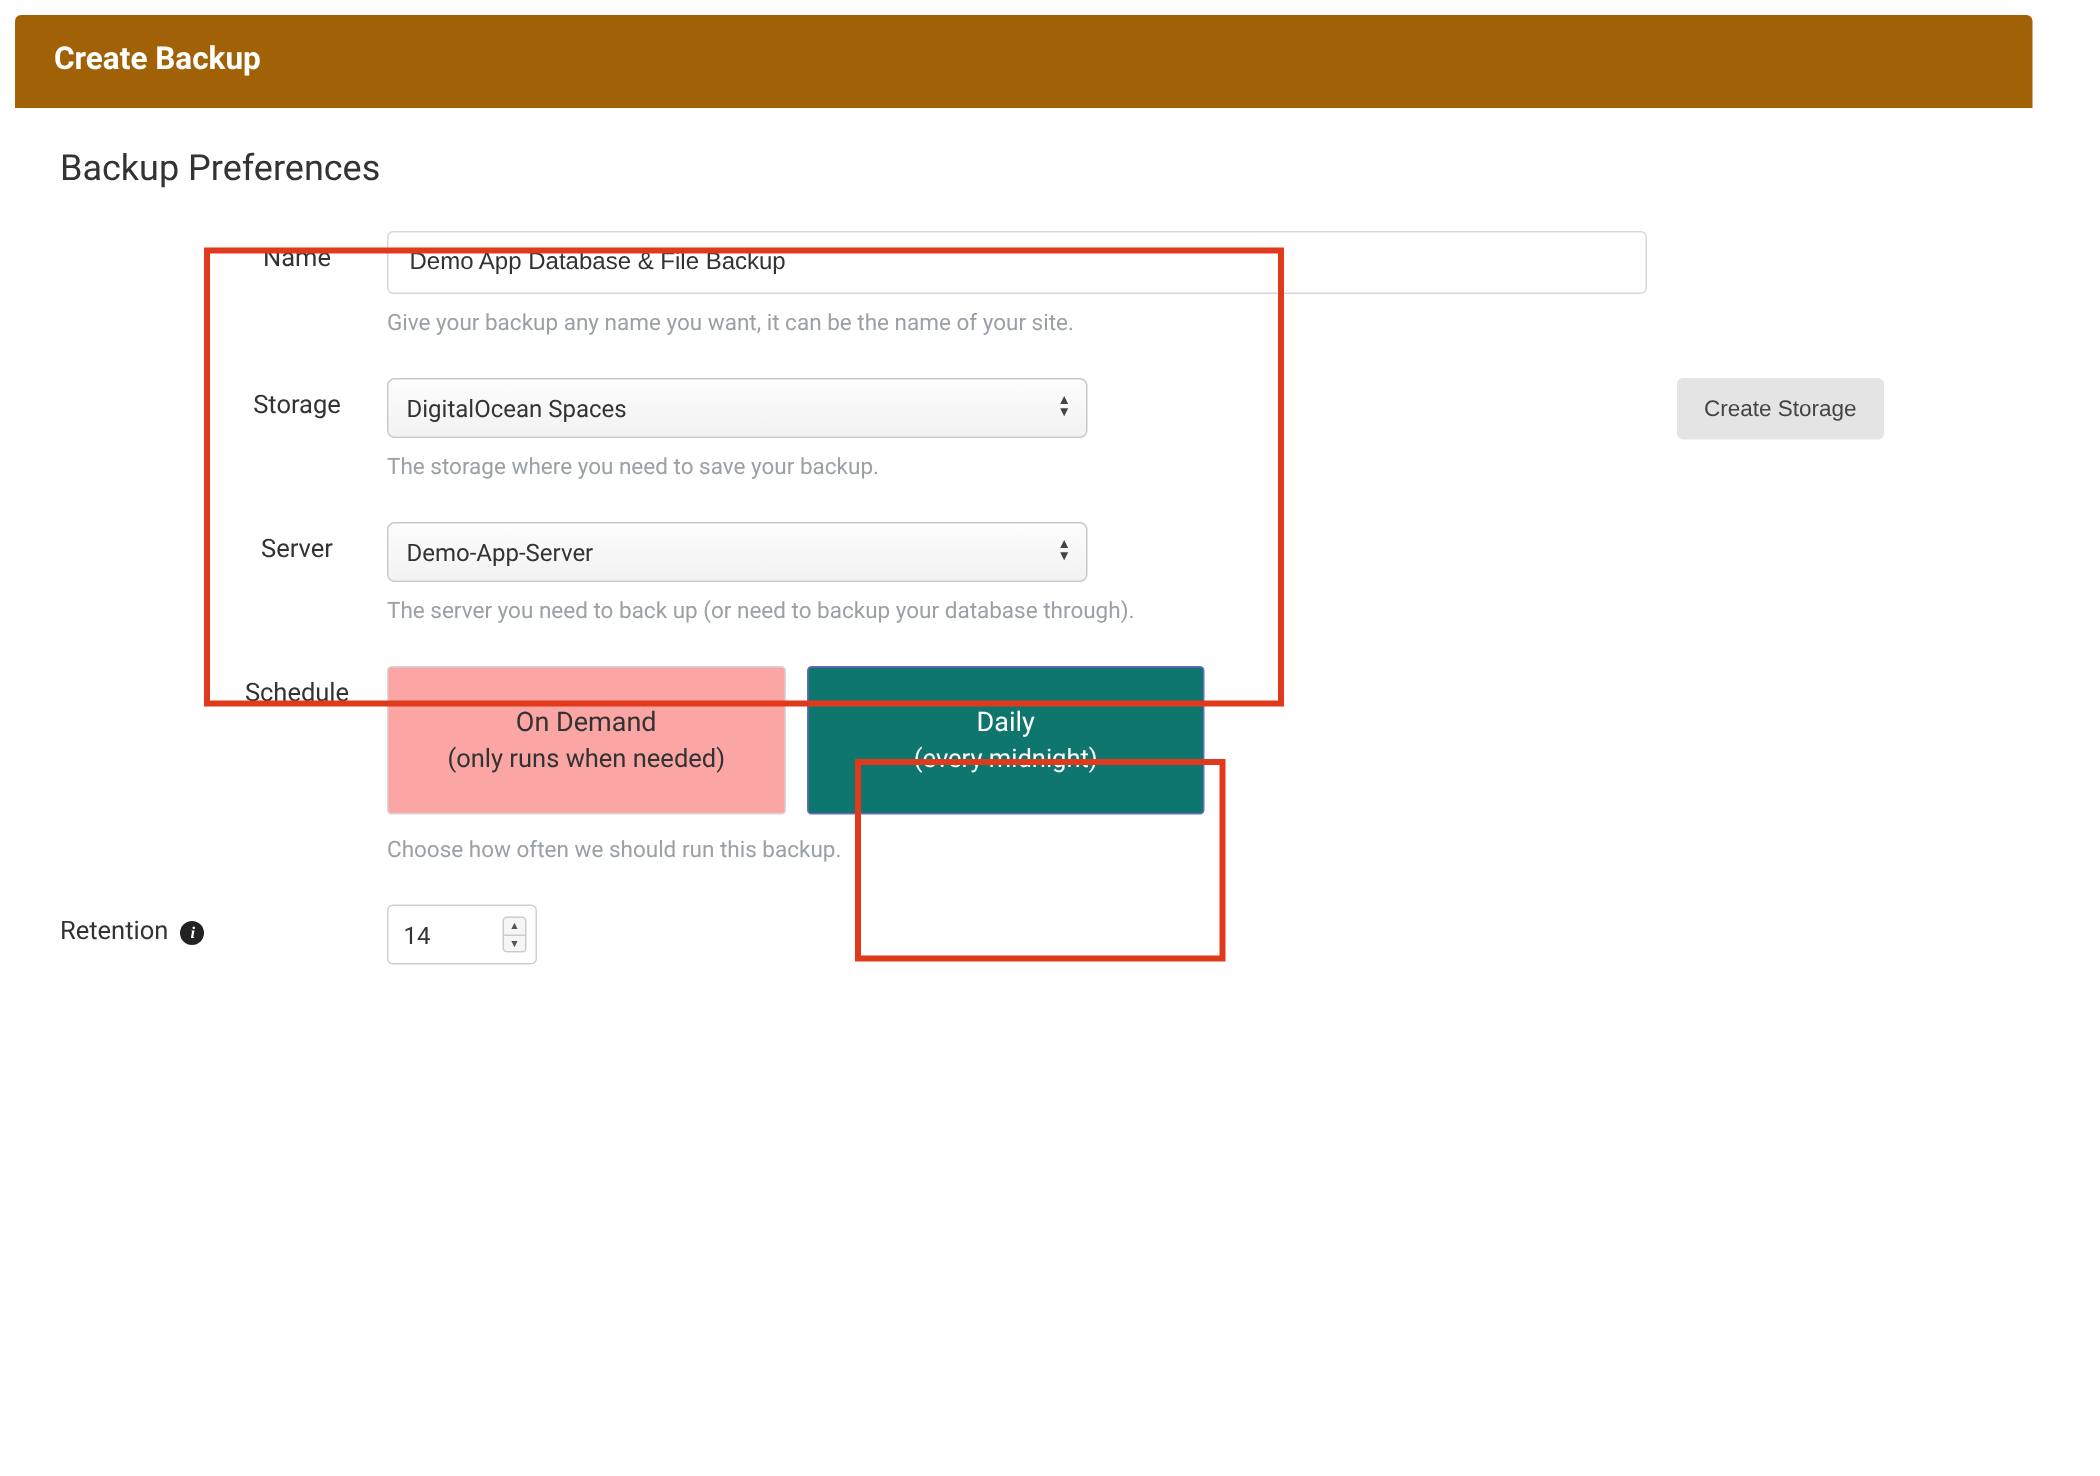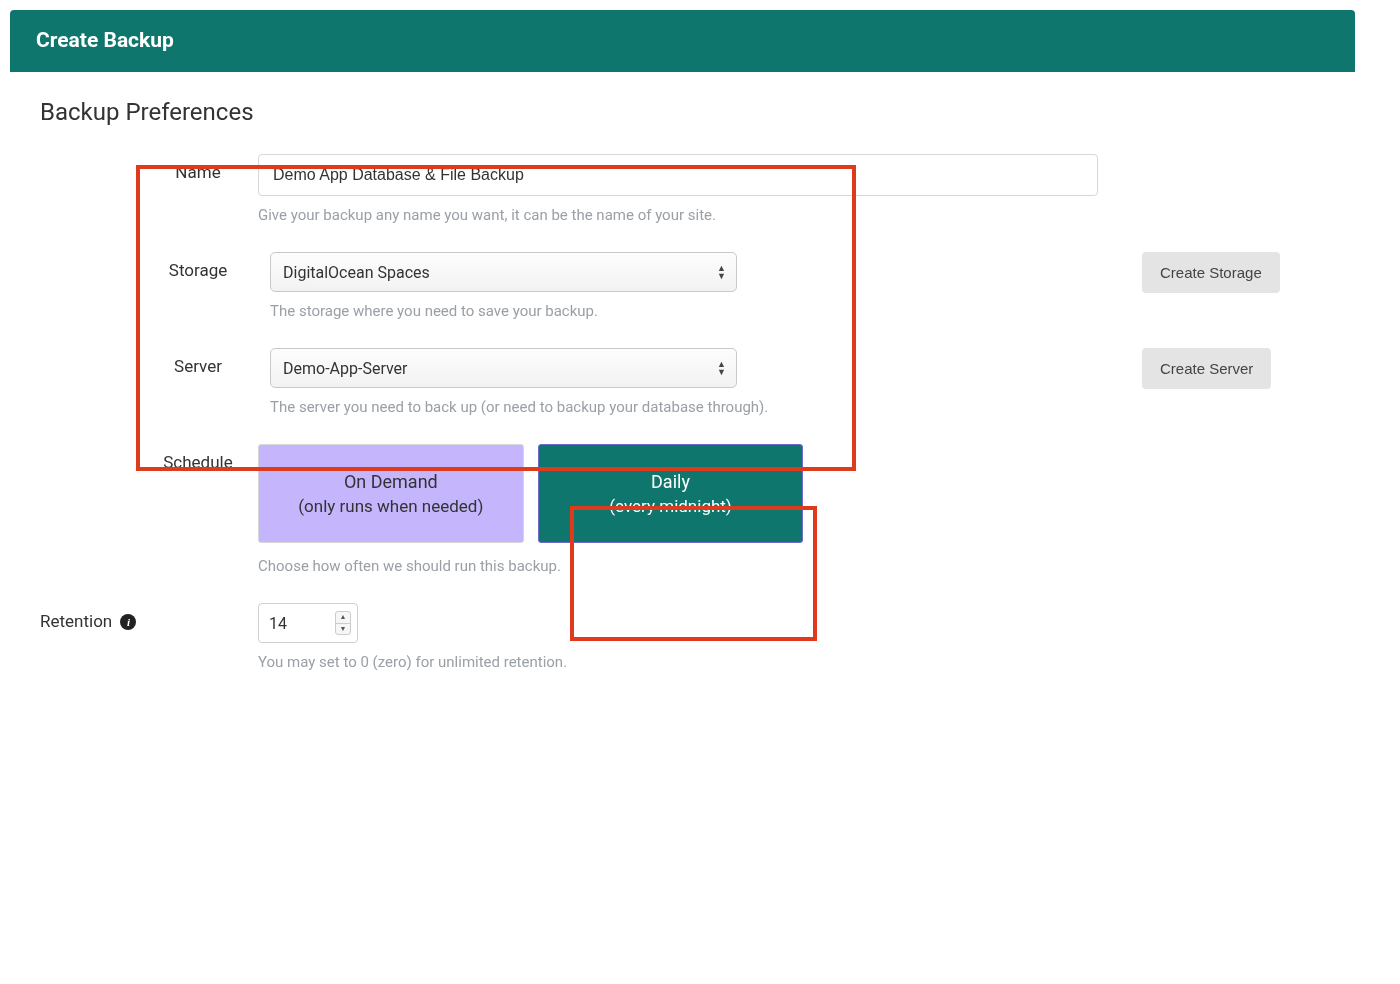--- a/index.html
+++ b/index.html
@@ -7,21 +7,21 @@
     font-family: -apple-system, BlinkMacSystemFont, "Segoe UI", Roboto, "Helvetica Neue", sans-serif;
     background: #fff;
     color: #333;
     width: 1400px;
     padding: 10px 45px 30px 10px;
   }
   .outer {
     background: #fff;
   }
   .header-bar {
-    background: #0f766e;
+    background: #a16207;
     color: #fff;
     padding: 18px 38px 20px 26px;
     font-size: 21px;
     font-weight: 700;
     border-radius: 4px 4px 0 0;
   }
   .content {
     padding: 26px 30px 10px 30px;
   }
   .section-title {
@@ -98,40 +98,40 @@
   .grey-btn {
     background: #e4e4e4;
     border: none;
     border-radius: 4px;
     padding: 12px 18px;
     font-size: 15px;
     color: #444;
     cursor: pointer;
     white-space: nowrap;
   }
-  .row-flex { display:flex; align-items:flex-start; gap:12px; }
+  .row-flex { display:flex; align-items:flex-start; gap:0; }
   .btn-col { width:170px; padding-left:20px; }
   .schedule-grid {
     width: 825px;
   }
   .sched-row1 {
     display: grid;
     grid-template-columns: 1fr 1fr 1fr;
     gap: 14px;
     margin-bottom: 14px;
   }
   .sched-row2 {
     display: grid;
     grid-template-columns: 1fr 1fr;
     gap: 14px;
   }
   .sched-card {
     border: 1px solid #d7d7d7;
     border-radius: 3px;
-    background: #c4b5fd;
+    background: #fca5a5;
     text-align: center;
     padding: 26px 10px;
     cursor: pointer;
   }
   .sched-card.selected {
     background: #0f766e;
     color: #fff;
     border-color: #6d6acb;
   }
   .sched-title { font-size: 18px; }
@@ -278,23 +278,20 @@
             <div class="select-box">
               <span>Demo-App-Server</span>
               <span class="select-caret">
                   <span>▲</span>
                   <span>▼</span>
                 </span>
             </div>
           </div>
           <div class="helper">The server you need to back up (or need to backup your database through).</div>
         </div>
-        <div class="btn-col">
-          <button class="grey-btn">Create Server</button>
-        </div>
       </div>
 
       <div class="form-row" style="margin-top:10px;">
         <div class="row-label">Schedule</div>
         <div class="row-body">
           <div class="schedule-grid">
             <div class="sched-row1">
               <div class="sched-card">
                 <div class="sched-title">On Demand</div>
                 <div class="sched-sub">(only runs when needed)</div>
@@ -315,19 +312,18 @@
           <span class="info-icon">i</span>
         </div>
         <div class="row-body">
           <div class="retention-input">
             <span>14</span>
             <div class="spin">
               <div>▲</div>
               <div>▼</div>
             </div>
           </div>
-          <div class="helper">You may set to 0 (zero) for unlimited retention.</div>
         </div>
       </div>
 
     </div>
   </div>
 </div>
 
 </body></html>

